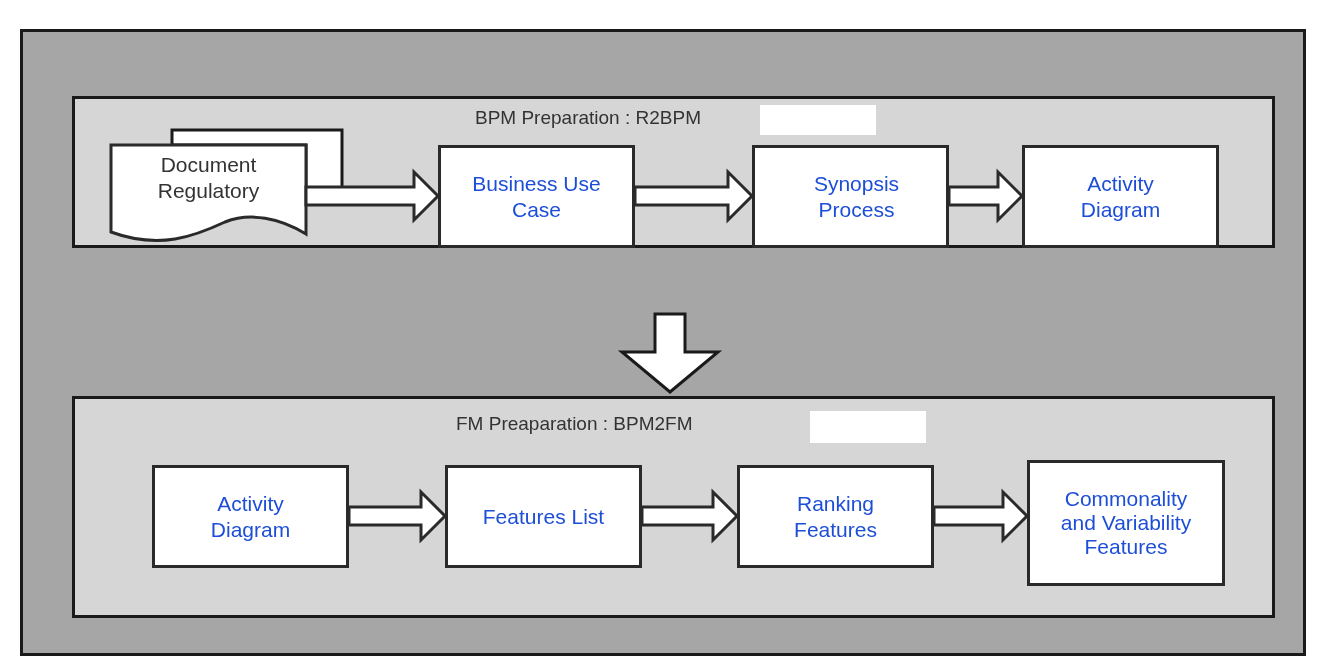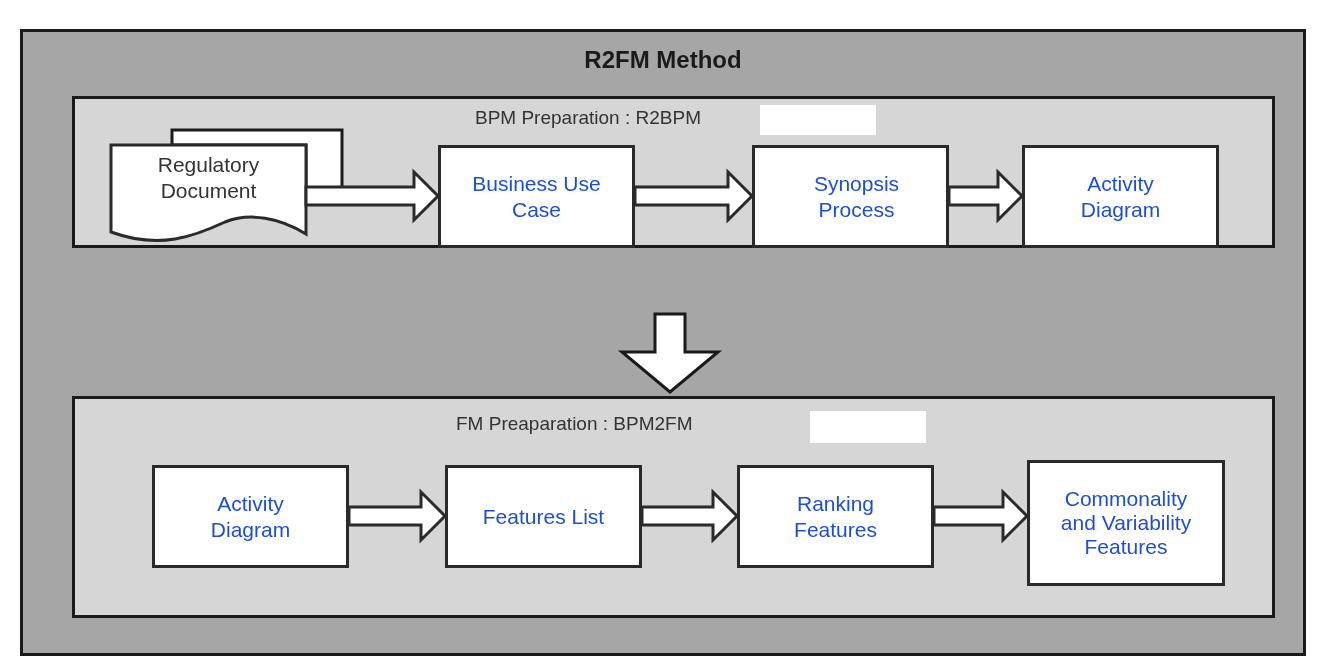--- a/index.html
+++ b/index.html
@@ -20,21 +20,20 @@
   .node { position:absolute; background:#ffffff; border:3px solid #2a2a2a;
           box-sizing:border-box; display:flex; align-items:center; justify-content:center;
           text-align:center; font-size:21px; line-height:26px; color:#1d4ed8; }
   svg.overlay { position:absolute; left:0; top:0; }
   .doc-text { position:absolute; font-size:21px; line-height:26px; color:#333; text-align:center; }
 </style>
 </head>
 <body>
 
 <div class="outer">
-  <div class="title">R2FM Method</div>
 
   <div class="panel top">
     <div class="panel-label">BPM Preparation : R2BPM</div>
     <div class="whiteout" style="left:685px; top:6px; width:116px; height:30px;"></div>
   </div>
 
   <div class="panel bottom">
     <div class="panel-label">FM Preaparation : BPM2FM</div>
     <div class="whiteout" style="left:735px; top:12px; width:116px; height:32px;"></div>
   </div>
@@ -52,22 +51,22 @@
       <polygon points="949,187 998,187 998,172 1022,196 998,220 998,205 949,205" fill="#ffffff" stroke="#2a2a2a" stroke-width="3"></polygon>
       <polygon points="349,507 421,507 421,492 445,516 421,540 421,525 349,525" fill="#ffffff" stroke="#2a2a2a" stroke-width="3"></polygon>
       <polygon points="642,507 713,507 713,492 737,516 713,540 713,525 642,525" fill="#ffffff" stroke="#2a2a2a" stroke-width="3"></polygon>
       <polygon points="934,507 1003,507 1003,492 1027,516 1003,540 1003,525 934,525" fill="#ffffff" stroke="#2a2a2a" stroke-width="3"></polygon>
     </g>
 
   <polygon points="655,314 685,314 685,352 718,352 670,392 622,352 655,352" fill="#ffffff" stroke="#1a1a1a" stroke-width="3"></polygon>
 </svg>
 
 <div class="doc-text" style="left:111px; top:152px; width:195px;">
+  <div>Document</div>
   <div>Regulatory</div>
-  <div>Document</div>
 </div>
 
 <div class="node" style="left:438px; top:145px; width:197px; height:103px;">
   <div>
     <div>Business Use</div>
     <div>Case</div>
   </div>
 </div>
 <div class="node" style="left:752px; top:145px; width:197px; height:103px;padding-left:12px;">
   <div>

